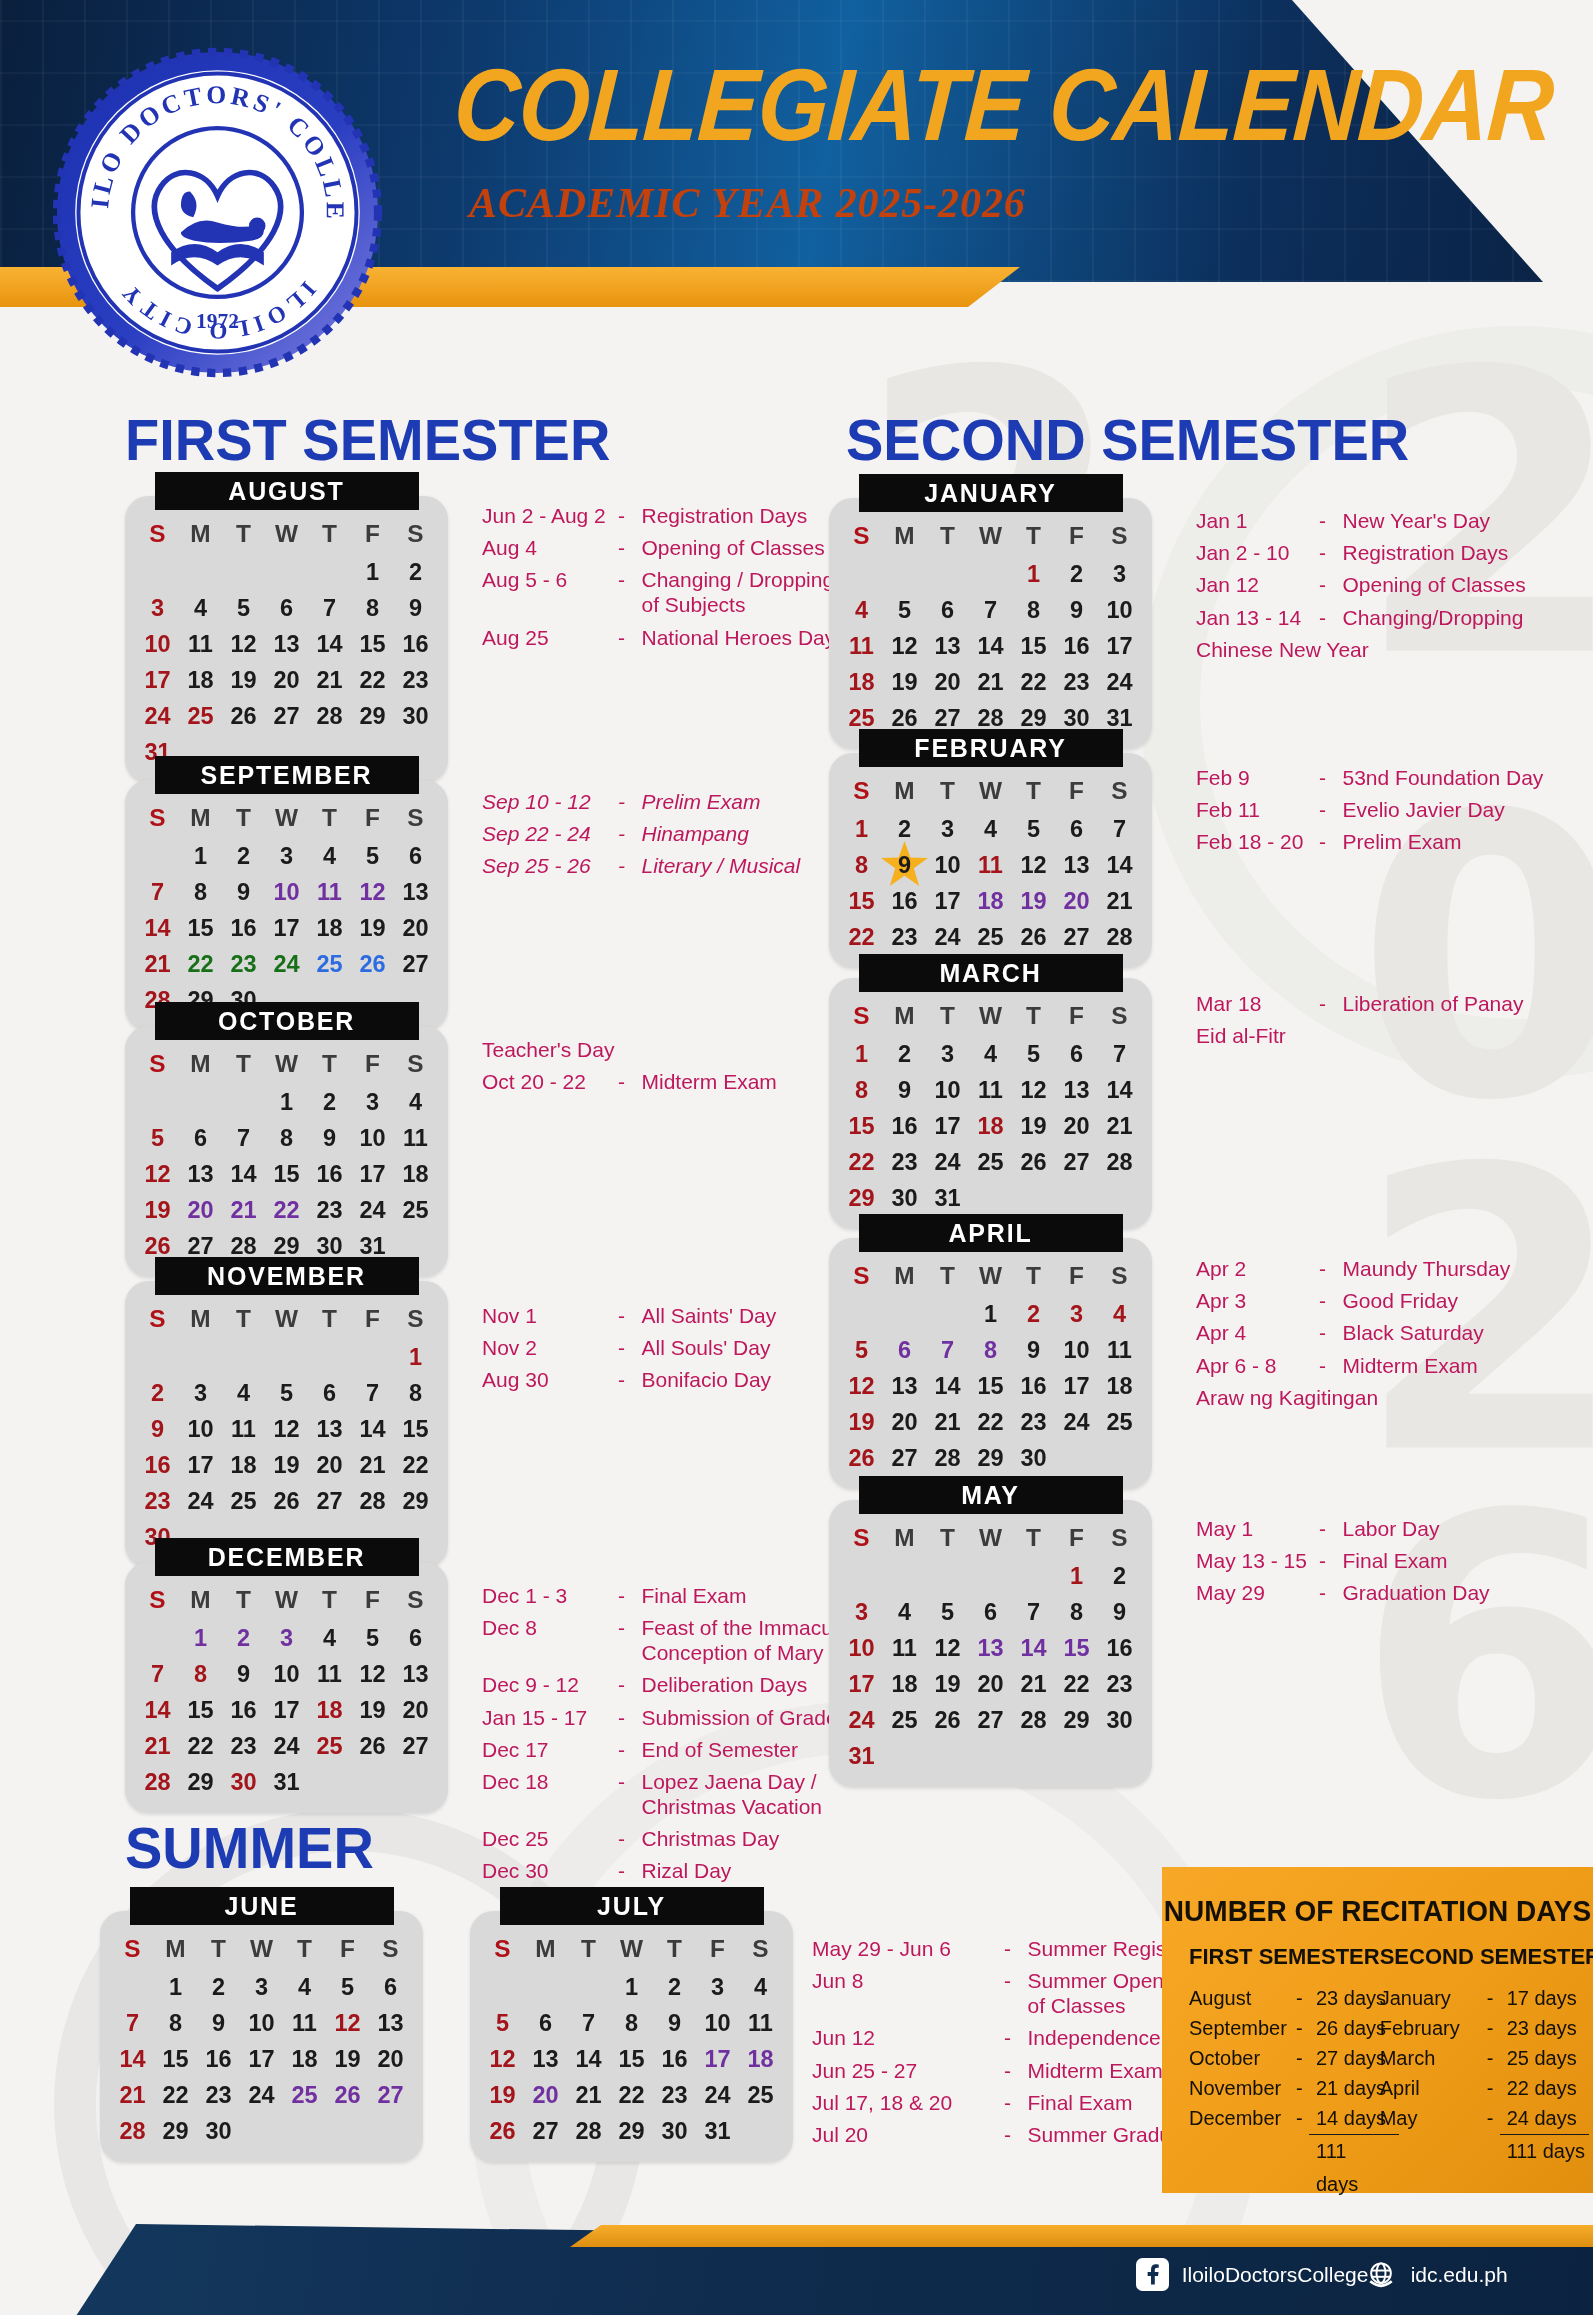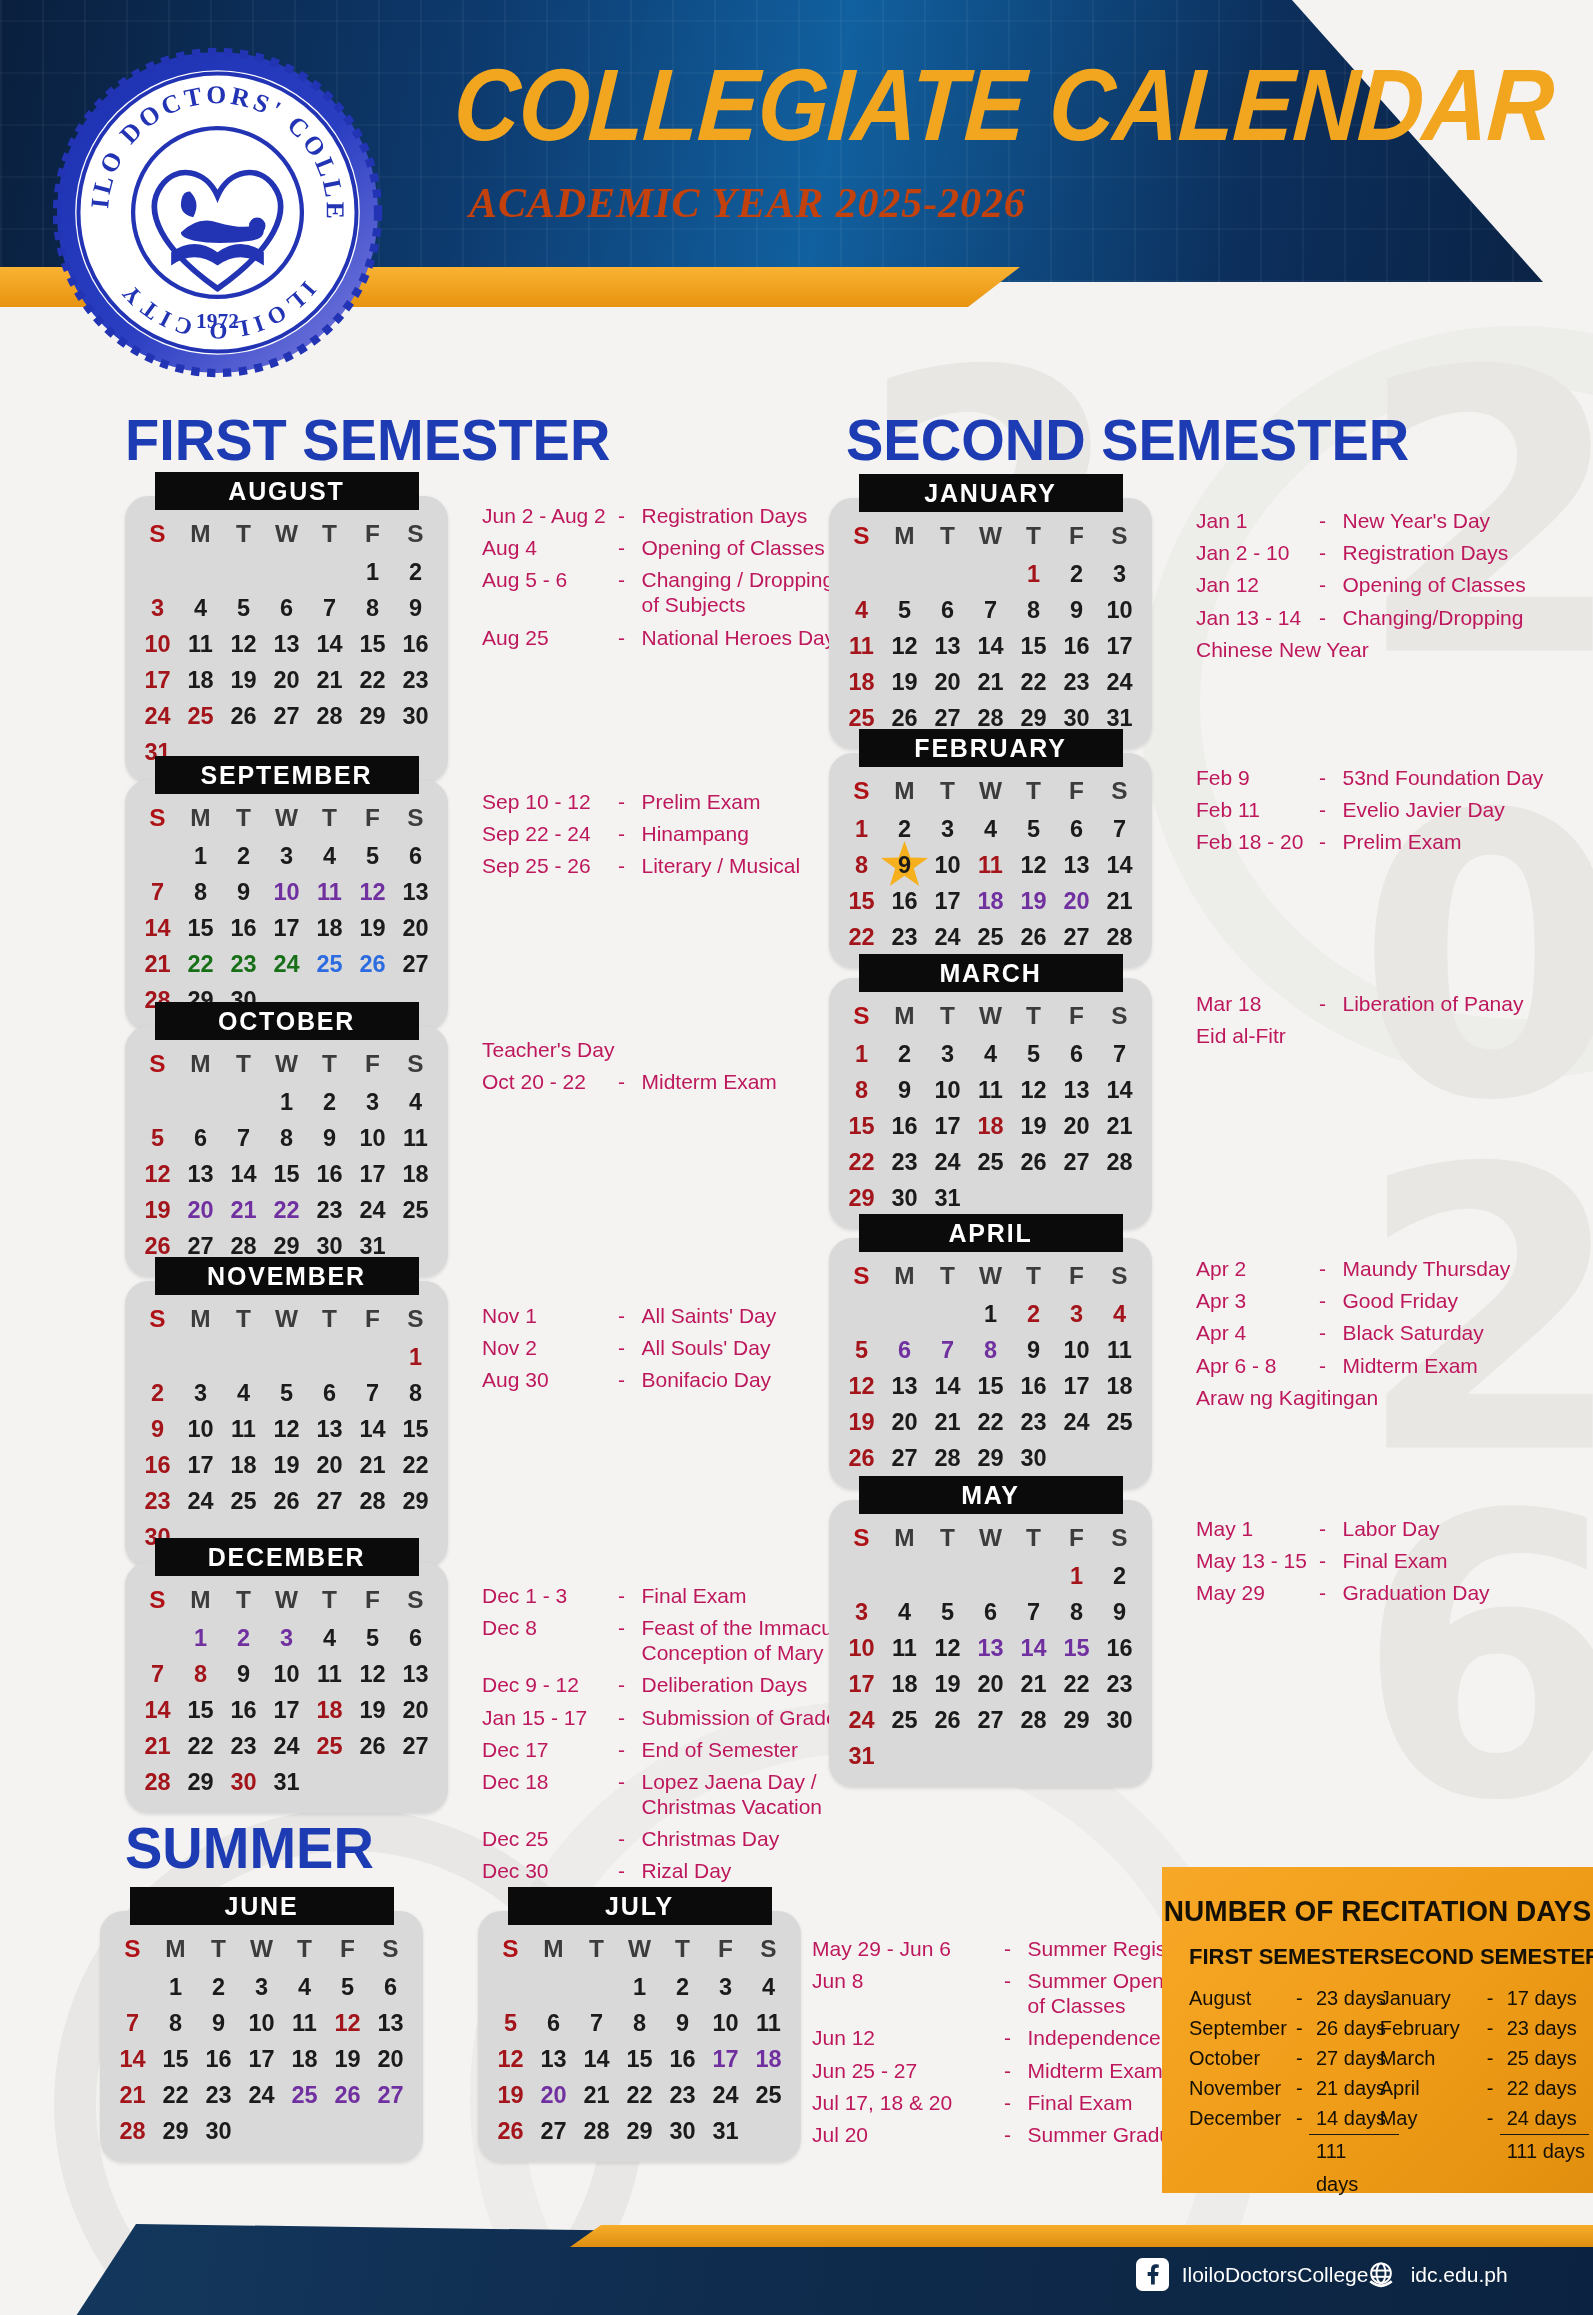--- a/index.html
+++ b/index.html
@@ -425,21 +425,21 @@
           <div class="cell">
             <span class="num">30</span>
           </div>
           <div class="cell"></div>
           <div class="cell"></div>
           <div class="cell"></div>
           <div class="cell"></div>
         </div>
       </div>
     </div>
-    <div class="events" style="left: 482px; top: 789px;">
+    <div class="events" style="left: 482px; top: 789px; font-style: italic;">
       <div class="event-row">
         <span class="event-date">Sep 10 - 12</span>
         <span class="event-dash">-</span>
         <span class="event-desc">Prelim Exam</span>
       </div>
       <div class="event-row">
         <span class="event-date">Sep 22 - 24</span>
         <span class="event-dash">-</span>
         <span class="event-desc">Hinampang</span>
       </div>
@@ -1602,21 +1602,21 @@
           <div class="cell">
             <span class="num">30</span>
           </div>
           <div class="cell"></div>
           <div class="cell"></div>
           <div class="cell"></div>
           <div class="cell"></div>
         </div>
       </div>
     </div>
-    <div class="month" style="left: 470px; top: 1887px; margin-left: 8px;">
+    <div class="month" style="left: 470px; top: 1887px;">
       <div class="month-bar">JULY</div>
       <div class="month-card">
         <div class="grid">
           <div class="cell dow sun">S</div>
           <div class="cell dow">M</div>
           <div class="cell dow">T</div>
           <div class="cell dow">W</div>
           <div class="cell dow">T</div>
           <div class="cell dow">F</div>
           <div class="cell dow">S</div>

